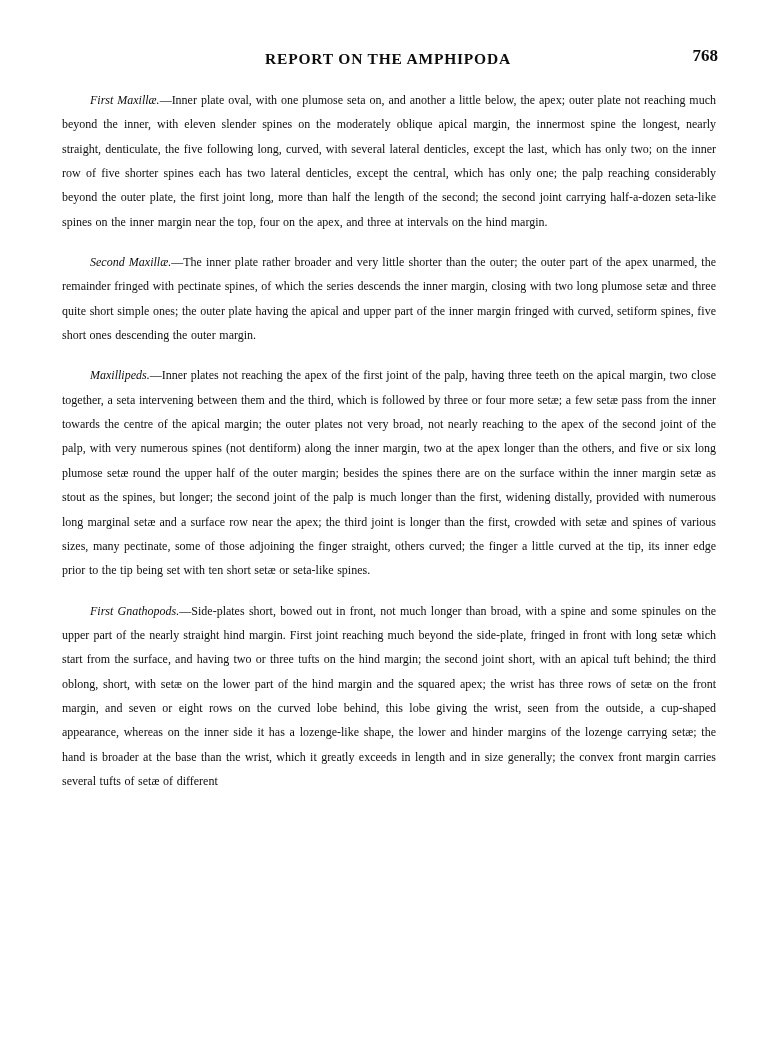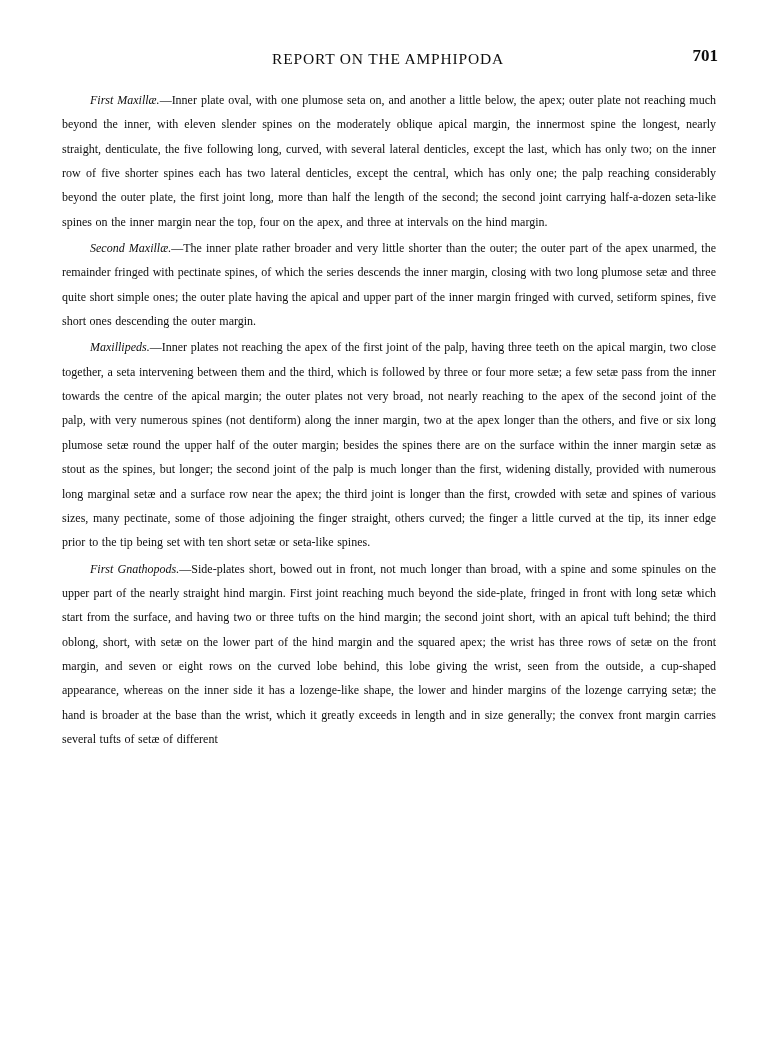--- a/index.html
+++ b/index.html
@@ -23,21 +23,21 @@
   .running-head {
     position: absolute;
     top: 50px;
     left: 0;
     right: 0;
     text-align: center;
     font-size: 15.5px;
     letter-spacing: 0.8px;
     font-variant: small-caps;
     text-transform: uppercase;
-    font-weight: 400;
+    font-weight: 700;
     font-family: "Liberation Serif", serif;
   }
   .folio {
     position: absolute;
     top: 46px;
     right: 58px;
     font-size: 17px;
     font-weight: 700;
     font-family: "Liberation Serif", serif;
   }
@@ -50,37 +50,37 @@
   p.para {
     margin: 0 0 0 0;
     text-indent: 28px;
     text-align: justify;
     font-size: 12px;
     line-height: 24.35px;
     word-spacing: 0.6px;
     hyphens: none;
   }
   p.para + p.para {
-    margin-top: 2px;
+    margin-top: 16px;
   }
   .runin {
     font-style: italic;
   }
   
   .body-text, .running-head, .folio {
     -webkit-font-smoothing: antialiased;
   }
 </style>
 </head>
 <body>
 
 <div class="page">
 
   <div class="running-head">Report on the Amphipoda</div>
-  <div class="folio">701</div>
+  <div class="folio">768</div>
 
   <div class="body-text">
 
     <p class="para">
       <span class="runin">First Maxillæ.</span><span>—</span><span>Inner plate oval, with one plumose seta on, and another a little below, the apex; outer plate not reaching much beyond the inner, with eleven slender spines on the moderately oblique apical margin, the innermost spine the longest, nearly straight, denticulate, the five following long, curved, with several lateral denticles, except the last, which has only two; on the inner row of five shorter spines each has two lateral denticles, except the central, which has only one; the palp reaching considerably beyond the outer plate, the first joint long, more than half the length of the second; the second joint carrying half-a-dozen seta-like spines on the inner margin near the top, four on the apex, and three at intervals on the hind margin.</span>
     </p>
 
     <p class="para">
       <span class="runin">Second Maxillæ.</span><span>—</span><span>The inner plate rather broader and very little shorter than the outer; the outer part of the apex unarmed, the remainder fringed with pectinate spines, of which the series descends the inner margin, closing with two long plumose setæ and three quite short simple ones; the outer plate having the apical and upper part of the inner margin fringed with curved, setiform spines, five short ones descending the outer margin.</span>
     </p>

